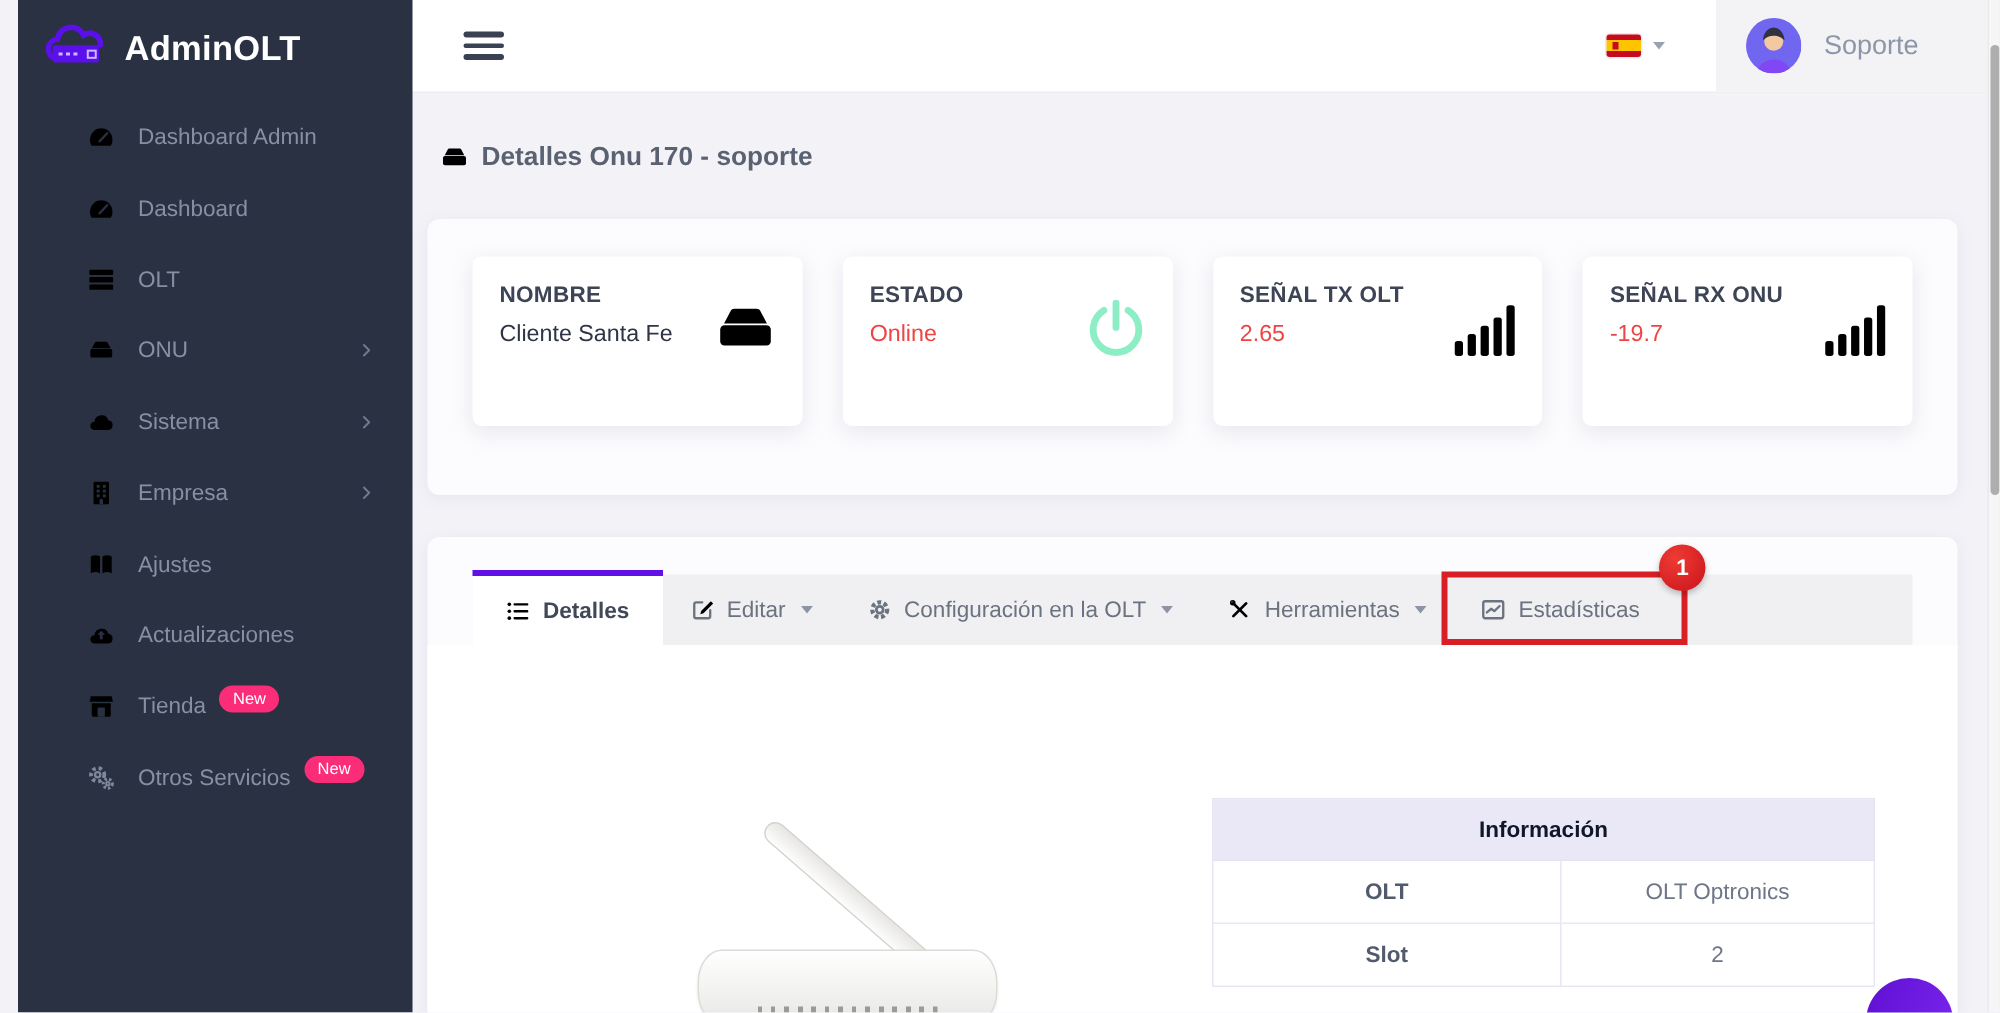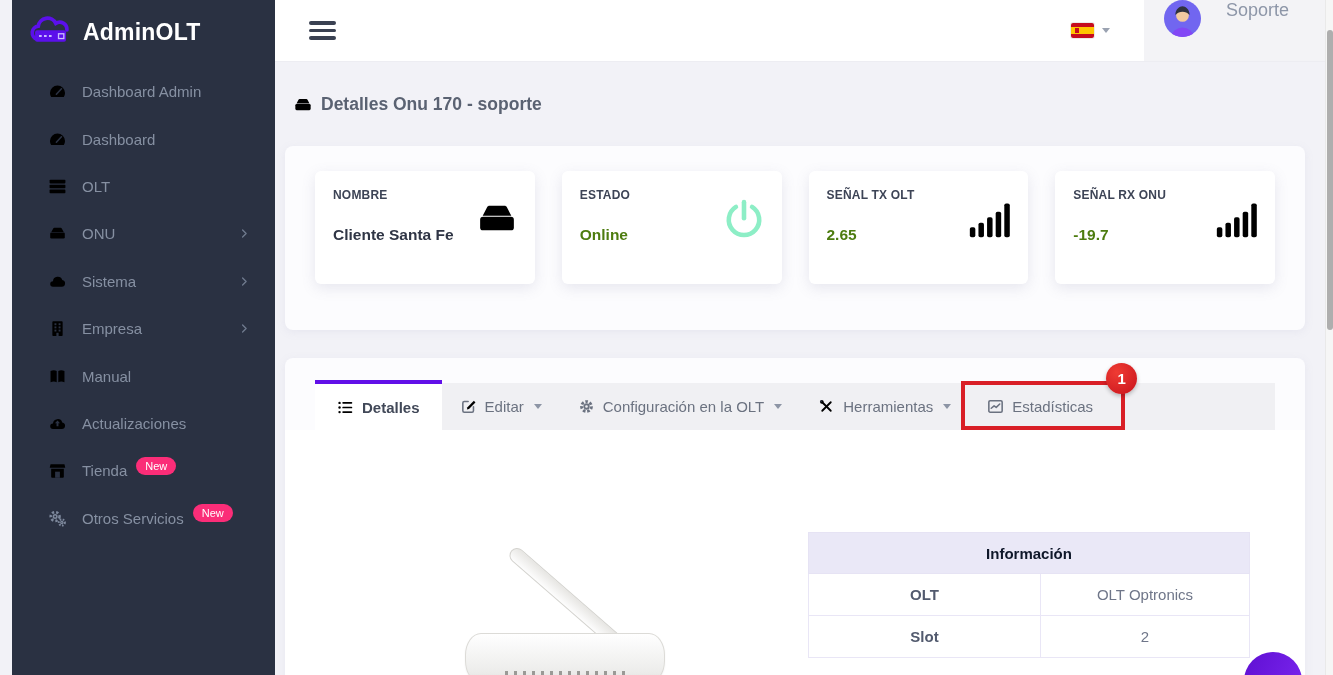--- a/index.html
+++ b/index.html
@@ -4,52 +4,52 @@
 <style>
   * { margin:0; padding:0; box-sizing:border-box; }
   html,body { width:1333px; height:675px; overflow:hidden; font-family:"Liberation Sans", sans-serif; background:#f2f2f7; }
   .app { position:relative; width:1333px; height:675px; }
 
   
   .sidebar { position:absolute; left:12px; top:0; width:263px; height:675px; background:#2a3142; z-index:5; }
   .logo { display:flex; align-items:center; height:64px; padding-left:16px; cursor:pointer; }
   .logo-text { color:#fff; font-size:23px; font-weight:700; margin-left:9px; letter-spacing:.2px; }
   .sb-nav { padding-top:4px; }
-  .sb-item { display:flex; align-items:center; height:47.4px; padding-left:36px; color:#8690a2; font-size:15px; cursor:pointer; }
+  .sb-item { display:flex; align-items:center; height:47.4px; padding-left:22px; color:#8690a2; font-size:15px; cursor:pointer;margin-left:24px; }
   .sb-item .ic { width:19px; height:19px; margin-right:15px; color:#7d889c; flex:none; }
   .sb-chev { width:13px; height:13px; color:#6f7a8e; margin-left:auto; margin-right:24px; flex:none; }
   .badge-new { background:#fb2d78; color:#fff; font-size:11px; font-weight:400; padding:3px 9px; border-radius:10px; margin-left:9px; transform:translateY(-5px); display:inline-block; }
 
   
   .topbar { position:absolute; left:263px; right:8px; top:0; height:62px; background:#fff; border-bottom:1px solid #ededf2; display:flex; align-items:center; z-index:4; }
   .hamburger { margin-left:46px; width:27px; cursor:pointer; }
   .hamburger div { height:3.6px; background:#3a4152; border-radius:2px; margin:4.2px 0; }
   .tb-right { margin-left:auto; display:flex; align-items:center; height:100%; }
   .lang { display:flex; align-items:center; gap:8px; margin-right:34px; cursor:pointer; }
   .flag { width:23px; height:15px; display:inline-block; background:linear-gradient(180deg,#c60b1e 0 25%,#ffc400 25% 75%,#c60b1e 75% 100%); border-radius:2px; position:relative; box-shadow:0 0 0 1px rgba(0,0,0,.08); }
   .flag::after { content:""; position:absolute; left:4px; top:5px; width:3.5px; height:5px; background:#c60b1e; }
   .caret { width:0; height:0; border-left:4.5px solid transparent; border-right:4.5px solid transparent; border-top:5px solid #9aa2b1; }
-  .userbox { display:flex; gap:25px; background:#f3f3f6; height:100%; padding:0 30px 0 20px; min-width:181px; cursor:pointer; }
+  .userbox { display:flex; align-items:center; gap:15px; background:#f3f3f6; height:100%; padding:0 30px 0 20px; min-width:181px; cursor:pointer; }
   .username { font-size:18px; color:#8d96a8; }
 
   
   .main { position:absolute; left:263px; right:8px; top:62px; bottom:0; background:#f2f2f7; }
   .page-title { position:absolute; left:30px; top:32px; display:flex; align-items:center; gap:8px; color:#5a6272; font-size:17.5px; font-weight:700; }
   .page-title .ic { width:20px; height:20px; color:#5a6272; }
 
   .panel { position:absolute; left:22px; width:1020px; background:#fcfcfe; border-radius:8px; box-shadow:0 2px 10px rgba(140,140,175,.10); }
   .panel.cards-panel { top:84px; height:184px; }
   .panel.tabs-panel { top:296px; height:340px; }
 
   .cards-row { display:flex; gap:27px; padding:25px 30px; }
   .card { position:relative; flex:1; height:113px; background:#fff; border-radius:6px; box-shadow:0 4px 14px rgba(120,120,155,.16); padding:17px 18px; }
-  .card-label { font-size:12px; font-weight:700; color:#3d4456; letter-spacing:.2px; }
-  .card-value { font-size:15.5px; font-weight:700; margin-top:24px; }
+  .card-label { font-size:15px; font-weight:700; color:#3d4456; letter-spacing:.2px; }
+  .card-value { font-size:15.5px; font-weight:400; margin-top:9px; }
   .card-value.dark { color:#2f3545; }
-  .card-value.green { color:#4d7c0f; }
+  .card-value.green { color:#ef4444; }
   .card-ic { position:absolute; right:16px; top:26px; width:44px; height:44px; }
   .card-ic.blue { color:#bcd9f2; }
   .card-ic.mint { color:#8deec6; }
 
   .tabstrip { position:absolute; left:30px; top:25px; width:960px; height:47px; background:#f0f0f3; display:flex; }
   .tab { display:flex; align-items:center; gap:8px; padding:0 18px; font-size:15px; color:#6b7280; cursor:pointer; white-space:nowrap; }
   .tab .ic { width:17px; height:17px; }
   .tab .caret { border-top-color:#8d95a5; margin-left:2px; }
   .tab.active { background:#fff; color:#414858; font-weight:600; border-top:4px solid #6110e8; margin-top:-3px; padding:0 22px;text-align:right; }
   .tab.active .ic { color:#414858; }
@@ -230,21 +230,21 @@
           </svg>
         <span>Empresa</span>
         <svg class="sb-chev">
             <use href="#i-chev"></use>
           </svg>
       </div>
       <div class="sb-item">
         <svg class="ic">
             <use href="#i-book"></use>
           </svg>
-        <span>Manual</span>
+        <span>Ajustes</span>
       </div>
       <div class="sb-item">
         <svg class="ic">
             <use href="#i-cloudup"></use>
           </svg>
         <span>Actualizaciones</span>
       </div>
       <div class="sb-item">
         <svg class="ic">
             <use href="#i-store"></use>

